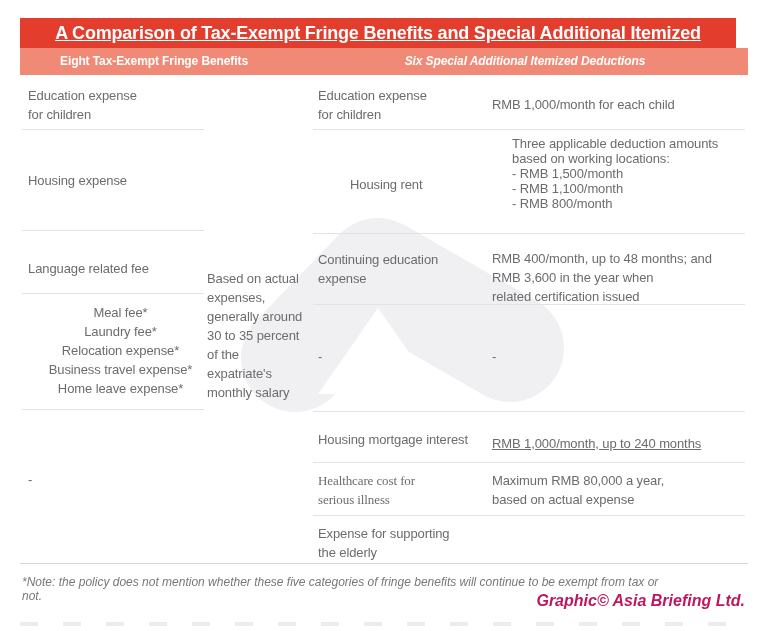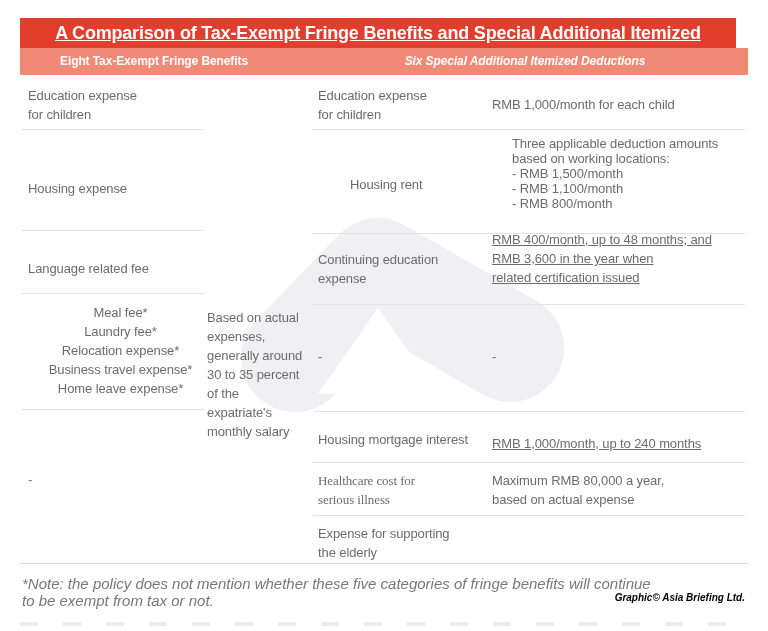--- a/index.html
+++ b/index.html
@@ -59,25 +59,25 @@
   .left-div  { left: 22px;  width: 182px; }
   .right-div { left: 313px; width: 432px; }
 
   
   .watermark { position: absolute; left: 210px; top: 205px; z-index: 1; }
 
   
   .footer-line { left: 20px; top: 563px; width: 728px; height: 1px; background: #d9d9d9; }
   .note {
     left: 22px; top: 575px; width: 640px;
-    font-size: 15px; font-style: italic; color: #77787a;
+    font-size: 12px; font-style: italic; color: #77787a;
   }
   .credit {
     right: 23px; top: 592px;
-    font-size: 10px; font-style: italic; color: #000000; font-weight: bold;
+    font-size: 16px; font-style: italic; color: #be185d; font-weight: bold;
   }
   .bottom-dashes {
     left: 20px; top: 622px; width: 728px; height: 4px;
     background: repeating-linear-gradient(90deg, #ececec 0 18px, transparent 18px 43px);
   }
 </style>
 </head>
 <body>
 
 <div class="page">
@@ -93,36 +93,36 @@
   </div>
   <div class="abs subheader-bar">
     <div class="sub-label sub-left">Eight Tax-Exempt Fringe Benefits</div>
     <div class="sub-label sub-right">Six Special Additional Itemized Deductions</div>
   </div>
 
   <div class="cell" style="left:28px; top:86px; width:175px;">Education expense
 for children</div>
   <div class="divider left-div" style="top:129px;"></div>
 
-  <div class="cell" style="left:28px; top:171px; width:175px;margin-top:8px;">Housing expense</div>
+  <div class="cell" style="left:28px; top:171px; width:175px;">Housing expense</div>
   <div class="divider left-div" style="top:230px;"></div>
 
   <div class="cell" style="left:28px; top:259px; width:175px;">Language related fee</div>
   <div class="divider left-div" style="top:293px;"></div>
 
   <div class="cell" style="left:28px; top:303px; width:185px;text-align:center;">Meal fee*
 Laundry fee*
 Relocation expense*
 Business travel expense*
 Home leave expense*</div>
   <div class="divider left-div" style="top:409px;"></div>
 
   <div class="cell" style="left:28px; top:470px; width:175px;">-</div>
 
-  <div class="cell" style="left:207px; top:269px; width:100px;margin-top:39px;">Based on actual
+  <div class="cell" style="left:207px; top:269px; width:100px;">Based on actual
 expenses,
 generally around
 30 to 35 percent
 of the expatriate's
 monthly salary</div>
 
   <div class="cell" style="left:318px; top:86px; width:165px;">Education expense
 for children</div>
   <div class="cell" style="left:492px; top:95px; width:255px;">RMB 1,000/month for each child</div>
   <div class="divider right-div" style="top:129px;"></div>
@@ -130,21 +130,21 @@
   <div class="cell" style="left:318px; top:175px; width:165px;margin-left:32px;">Housing rent</div>
   <div class="cell" style="left:512px; top:136px; width:255px; line-height:15px;">Three applicable deduction amounts
 based on working locations:
 - RMB 1,500/month
 - RMB 1,100/month
 - RMB 800/month</div>
   <div class="divider right-div" style="top:233px;"></div>
 
   <div class="cell" style="left:318px; top:250px; width:165px;">Continuing education
 expense</div>
-  <div class="cell" style="left:492px; top:230px; width:255px;text-decoration:underline;">RMB 400/month, up to 48 months; and
+  <div class="cell" style="left:492px; top:249px; width:255px;">RMB 400/month, up to 48 months; and
 RMB 3,600 in the year when
 related certification issued</div>
   <div class="divider right-div" style="top:304px;"></div>
 
   <div class="cell" style="left:318px; top:347px; width:165px;">-</div>
   <div class="cell" style="left:492px; top:347px; width:255px;">-</div>
   <div class="divider right-div" style="top:411px;"></div>
 
   <div class="cell" style="left:318px; top:430px; width:175px;">Housing mortgage interest</div>
   <div class="cell" style="left:492px; top:434px; width:255px;text-decoration:underline;">RMB 1,000/month, up to 240 months</div>

